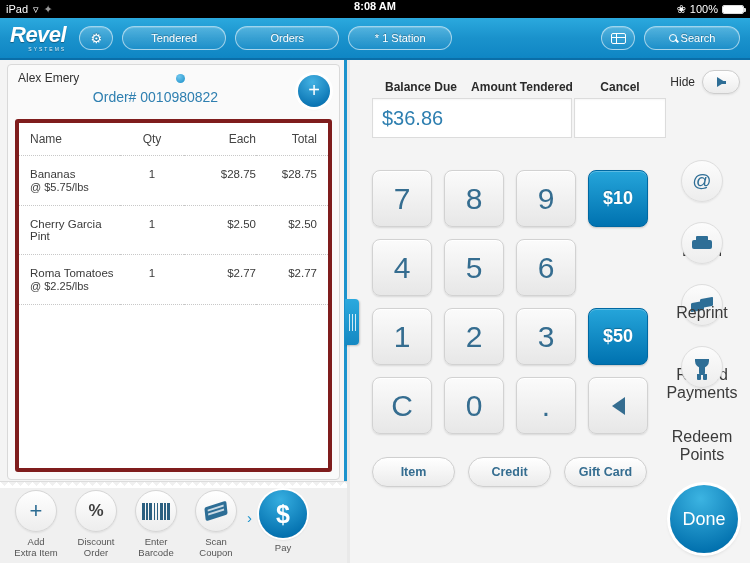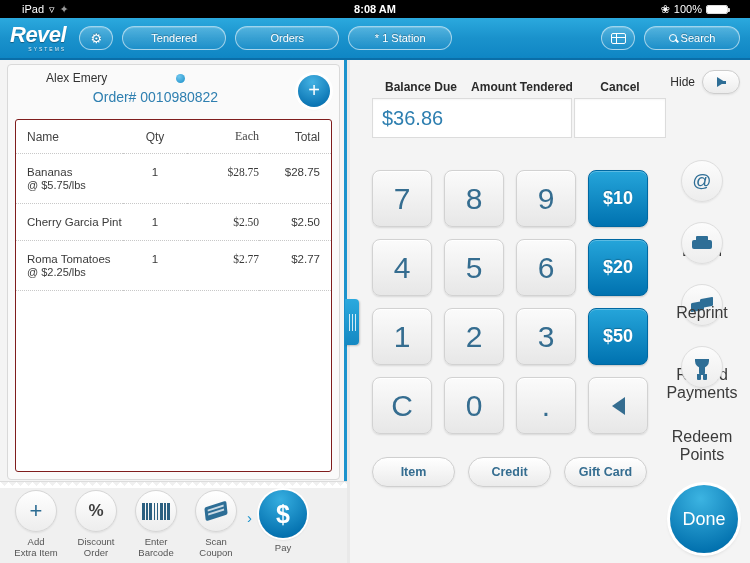--- a/index.html
+++ b/index.html
@@ -8,21 +8,21 @@
     font-family: "Liberation Sans", sans-serif;
     background: #e9e9e9;
     overflow: hidden;
   }
   #app { position: relative; width: 750px; height: 563px; }
 
   
   .statusbar {
     position: absolute; top: 0; left: 0; width: 750px; height: 18px;
     background: #000; color: #fff; font-size: 11px;
-    display: flex; align-items: center; padding: 0 22px;
+    display: flex; padding: 0 6px;
   }
   .sb-left { display: flex; align-items: center; gap: 5px; }
   .sb-center { position: absolute; left: 0; right: 0; text-align: center; font-size: 11px; font-weight: bold; }
   .sb-right { margin-left: auto; display: flex; align-items: center; gap: 4px; position: relative; z-index: 2; }
   .battery {
     width: 22px; height: 9px; border: 1px solid #ddd; border-radius: 2px;
     position: relative; display: inline-block;
   }
   .battery::after {
     content: ""; position: absolute; right: -3px; top: 2px;
@@ -87,49 +87,49 @@
     position: absolute; left: 0; top: 0; width: 347px; height: 503px;
     background: #f4f4f4; border-right: 3px solid #1a92cc;
   }
   .order-card {
     position: absolute; left: 7px; top: 4px; width: 333px; height: 416px;
     background: #fafafa; border: 1px solid #d9d9d9; border-radius: 4px;
   }
   .cust-row {
     position: relative; height: 54px; padding: 6px 10px 0 10px;
   }
-  .cust-name { font-size: 12px; color: #333; margin-left: 28px; }
+  .cust-name { font-size: 12px; color: #333; }
   .cust-dot {
     position: absolute; left: 168px; top: 9px; width: 9px; height: 9px;
     border-radius: 50%;
     background: radial-gradient(circle at 35% 30%, #6fc6ee, #1a8fc8);
   }
   .order-no {
     position: absolute; left: 0; right: 0; top: 24px; text-align: center;
     font-size: 14px; color: #2e7fb0; padding-right: 36px;
   }
   .plus-btn {
     position: absolute; right: 9px; top: 10px; width: 32px; height: 32px;
     border-radius: 50%;
     background: radial-gradient(circle at 45% 22%, #44b2e3, #0a74b3 78%);
     box-shadow: 0 0 0 3px #fff, 0 1px 3px rgba(0,0,0,.3);
     color: #fff; font-size: 20px; line-height: 30px; text-align: center; font-weight: 300;
   }
   .items-box {
     position: absolute; left: 7px; right: 7px; top: 54px; bottom: 7px;
-    background: #fff; border: 1px solid #7f1d1d; border-radius: 3px;
+    background: #fff; border: 4px solid #7f1d1d; border-radius: 3px;
   }
   .tbl { width: 100%; border-collapse: collapse; table-layout: fixed; }
   .tbl th {
     font-size: 12px; color: #444; font-weight: normal; text-align: right;
     padding: 9px 0 9px 0; border-bottom: 1px dotted #c8c8c8;
   }
   .tbl th.c-name, .tbl td.c-name { text-align: left; padding-left: 11px; }
   .tbl th.c-qty, .tbl td.c-qty { text-align: center; width: 64px; }
-  .tbl th.c-each, .tbl td.c-each { width: 72px; font-family: Liberation Serif, serif; }
+  .tbl th.c-each, .tbl td.c-each { width: 72px; }
   .tbl th.c-total, .tbl td.c-total { width: 72px; padding-right: 11px; }
   .tbl td {
     font-size: 11.5px; color: #3a3a3a; text-align: right; vertical-align: top;
     padding: 12px 0 12px 0; border-bottom: 1px dotted #c8c8c8;
   }
   .itm-sub { display: block; font-size: 11px; color: #3a3a3a; margin-top: 1px; }
 
   
   .totals { position: absolute; left: 14px; right: 14px; top: 424px; font-size: 11.5px; color: #333; }
   .t-grid { display: grid; grid-template-columns: 86px 58px 1fr auto; row-gap: 7px; align-items: baseline; }
@@ -550,21 +550,20 @@
         <div class="kp-row">
           <div class="key">7</div>
           <div class="key">8</div>
           <div class="key">9</div>
           <div class="key qk">$10</div>
         </div>
         <div class="kp-row">
           <div class="key">4</div>
           <div class="key">5</div>
           <div class="key">6</div>
-          <div class="key qk">$20</div>
         </div>
         <div class="kp-row">
           <div class="key">1</div>
           <div class="key">2</div>
           <div class="key">3</div>
           <div class="key qk">$50</div>
         </div>
         <div class="kp-row">
           <div class="key">C</div>
           <div class="key">0</div>

